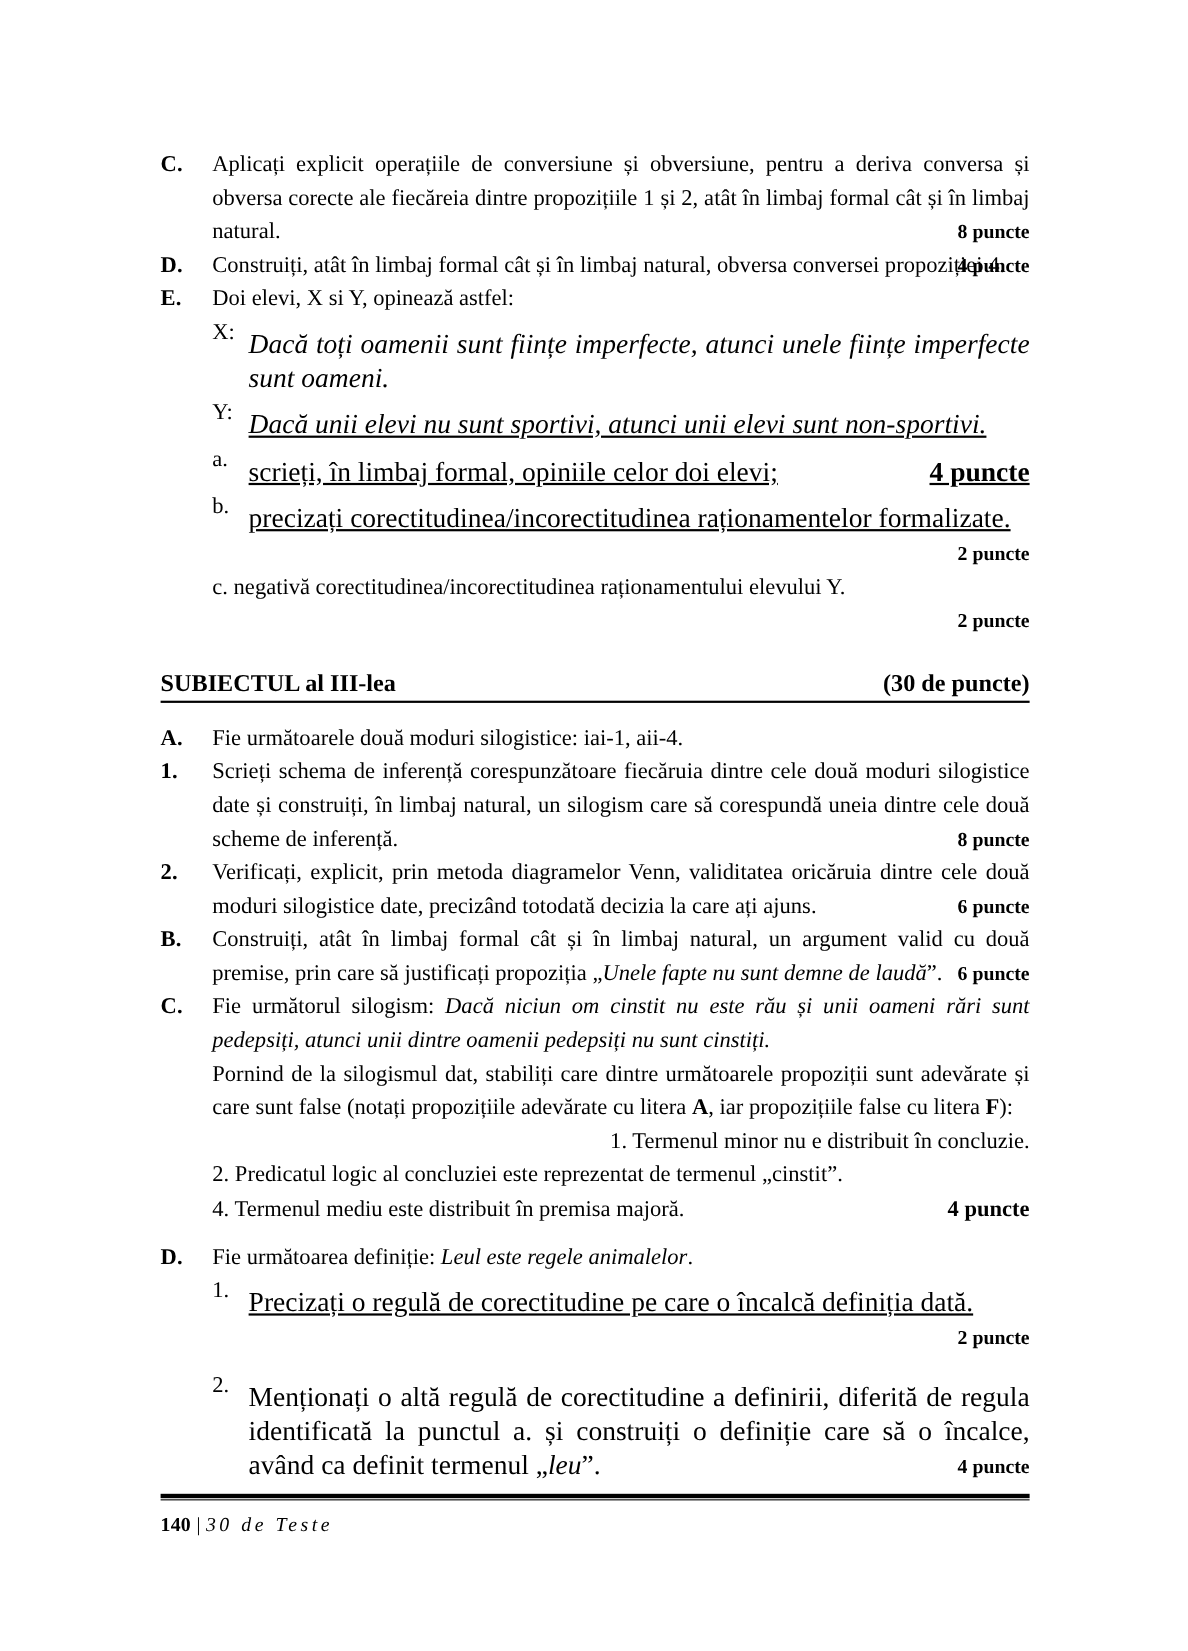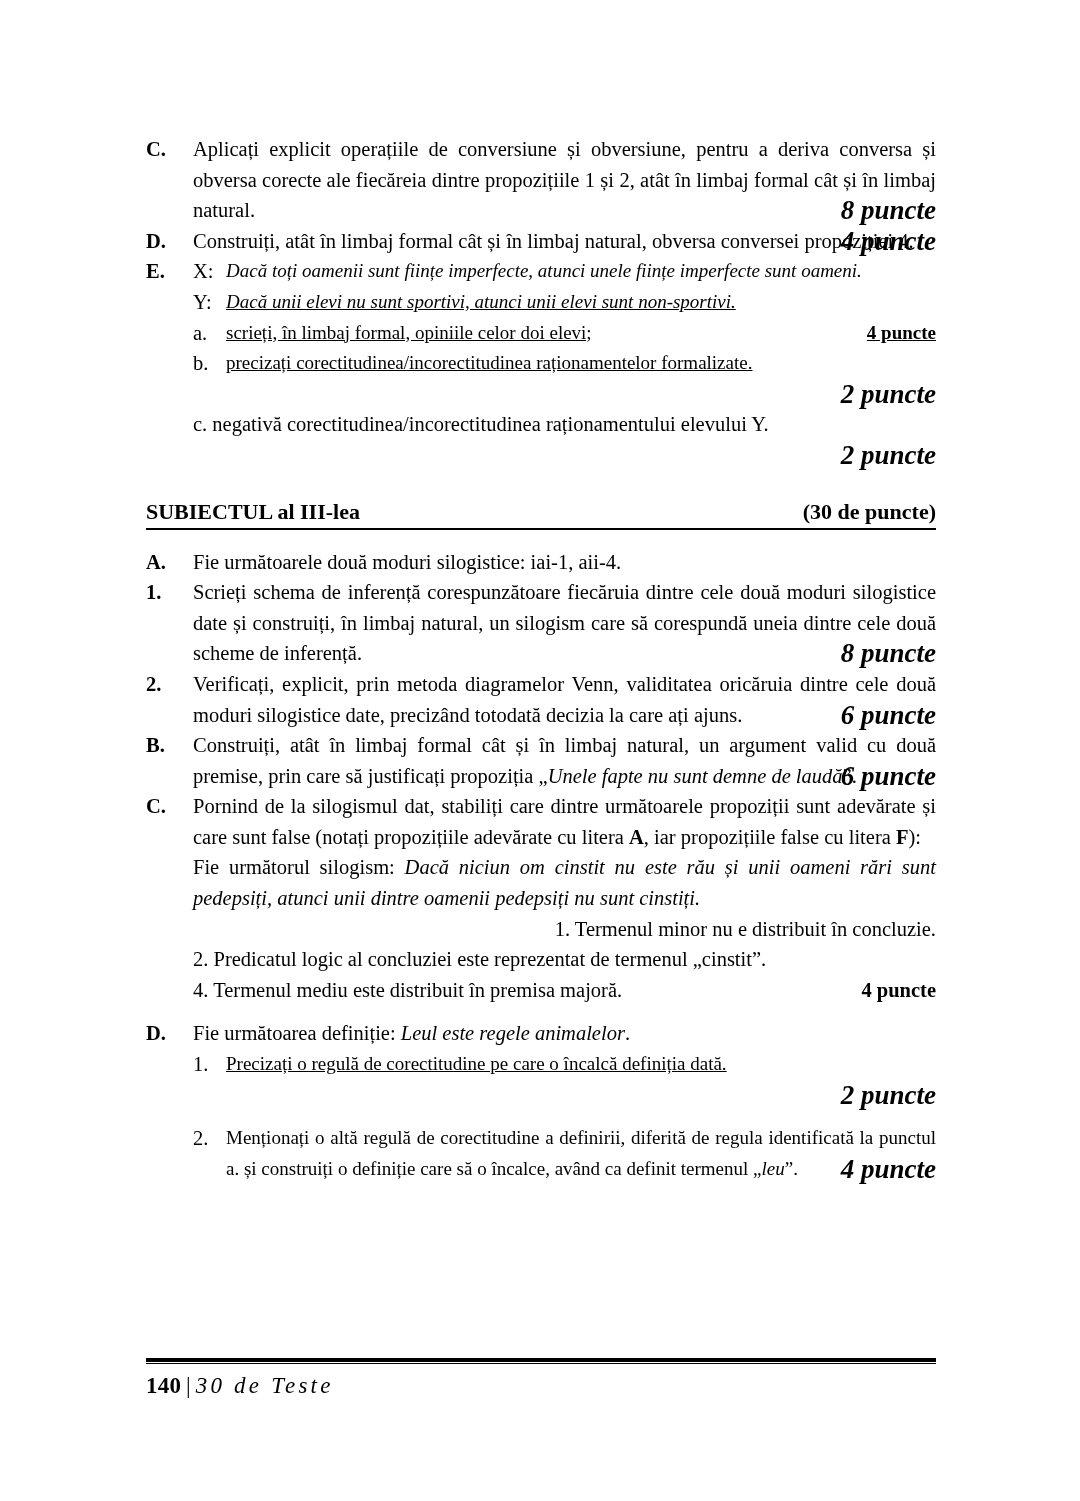--- a/index.html
+++ b/index.html
@@ -57,23 +57,22 @@
   .tail {
     display: flex;
     justify-content: space-between;
     align-items: baseline;
     gap: 33px;
   }
   .tail > span:first-child { text-align: left; }
   .pts-line {
     text-align: right;
     font-weight: bold;
-    font-size: 27px;
-    line-height: 30.6px;
-    font-style: italic;
+    font-size: 18px;
+    line-height: 30.6px;
   }
 
   i, .it { font-style: italic; }
   b, .bd { font-weight: bold; }
 
   
   .section-head {
     display: flex;
     justify-content: space-between;
     align-items: center;
@@ -92,23 +91,24 @@
     align-items: flex-start;
   }
   .subrow .sm {
     flex: 0 0 auto;
     width: 33px;
     font-size: 20.5px;
     line-height: 30.6px;
   }
   .subrow .sb {
     flex: 1 1 auto;
-    font-size: 19px;
+    font-size: 25px;
     line-height: 30.6px;
     text-align: justify;
+    margin-top: 12px;
   }
   .subrow .sb.left { text-align: left; text-decoration: underline; }
 
   .spacer-sm { height: 13px; }
 
   
   .footer {
     position: absolute;
     left: 146px;
     top: 1358px;
@@ -120,21 +120,21 @@
     width: 100%;
   }
   .rule-gap { height: 1.6px; }
   .rule-thin {
     height: 1.4px;
     background: #000;
     width: 100%;
   }
   .footer-text {
     margin-top: 9px;
-    font-size: 23px;
+    font-size: 18px;
     line-height: 26px;
     white-space: nowrap;
   }
   .footer-text .pg {
     font-weight: bold;
     letter-spacing: 0.2px;
   }
   .footer-text .sep {
     font-weight: normal;
     padding: 0 5px;
@@ -162,20 +162,21 @@
       <div class="marker w-lettered">D.</div>
       <div class="body">
         <span>Construiți, atât în limbaj formal cât și în limbaj natural, obversa conversei propoziției 4.</span>
       </div>
     </div>
     <div class="pts-line" style="margin-top:-30.6px;">4 puncte</div>
 
     <div class="row">
       <div class="marker w-lettered">E.</div>
       <div class="body left">
+        <div>Doi elevi, X si Y, opinează astfel:</div>
 
         <div class="subrow">
           <div class="sm">X:</div>
           <div class="sb it">Dacă toți oamenii sunt ființe imperfecte, atunci unele ființe imperfecte sunt oameni.</div>
         </div>
 
         <div class="subrow">
           <div class="sm">Y:</div>
           <div class="sb it left">Dacă unii elevi nu sunt sportivi, atunci unii elevi sunt non-sportivi.</div>
         </div>
@@ -237,27 +238,27 @@
       <div class="marker w-lettered">B.</div>
       <div class="body">
         <span>Construiți, atât în limbaj formal cât și în limbaj natural, un argument valid cu două premise, prin care să justificați propoziția „</span><span class="it">Unele fapte nu sunt demne de laudă</span><span>”.</span>
       </div>
     </div>
     <div class="pts-line" style="margin-top:-30.6px;">6 puncte</div>
 
     <div class="row">
       <div class="marker w-lettered">C.</div>
       <div class="body">
-        <div style="margin-top:0;">
-          <span>Pornind de la silogismul dat, stabiliți care dintre următoarele propoziții sunt adevărate și care sunt false (notați propozițiile adevărate cu litera </span><span class="bd">A</span><span>, iar propozițiile false cu litera </span><span class="bd">F</span><span>):</span>
-        </div>
-
         <div>
           <span>Fie următorul silogism:</span>
           <span class="it">Dacă niciun om cinstit nu este rău și unii oameni rări sunt pedepsiți, atunci unii dintre oamenii pedepsiți nu sunt cinstiți.</span>
+        </div>
+
+        <div style="margin-top:0;">
+          <span>Pornind de la silogismul dat, stabiliți care dintre următoarele propoziții sunt adevărate și care sunt false (notați propozițiile adevărate cu litera </span><span class="bd">A</span><span>, iar propozițiile false cu litera </span><span class="bd">F</span><span>):</span>
         </div>
 
         <div class="left" style="text-align:right;">1. Termenul minor nu e distribuit în concluzie.</div>
         <div class="left" style="text-align:left;">2. Predicatul logic al concluziei este reprezentat de termenul „cinstit”.</div>
         <div class="tail">
           <span>4. Termenul mediu este distribuit în premisa majoră.</span>
           <span class="pts">4 puncte</span>
         </div>
       </div>
     </div>

